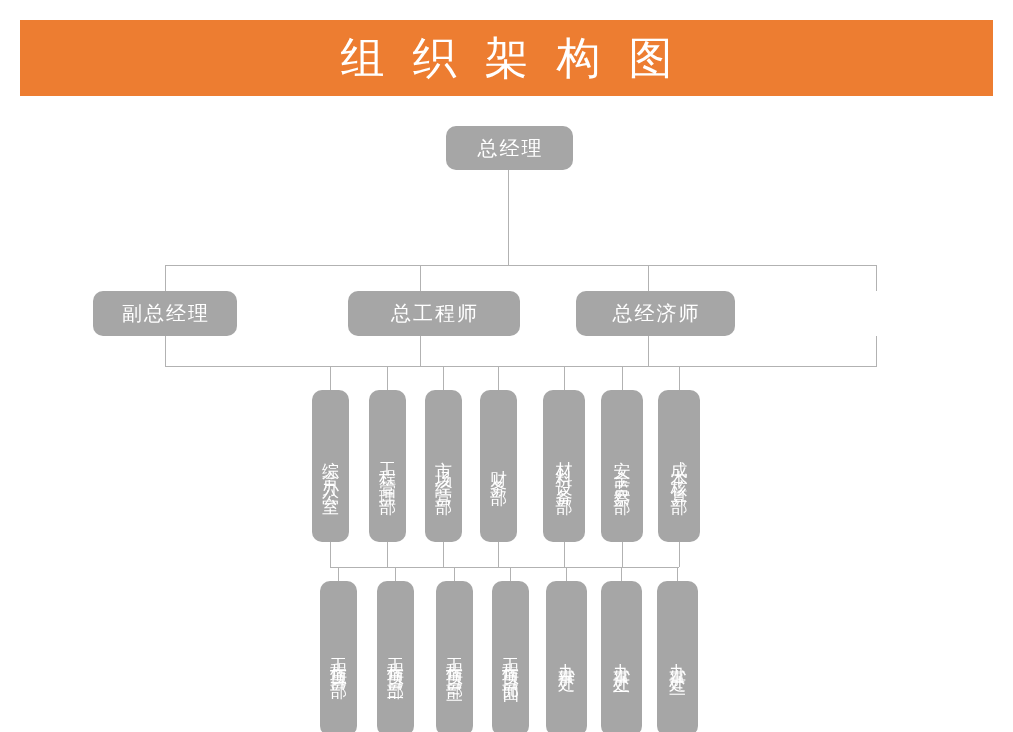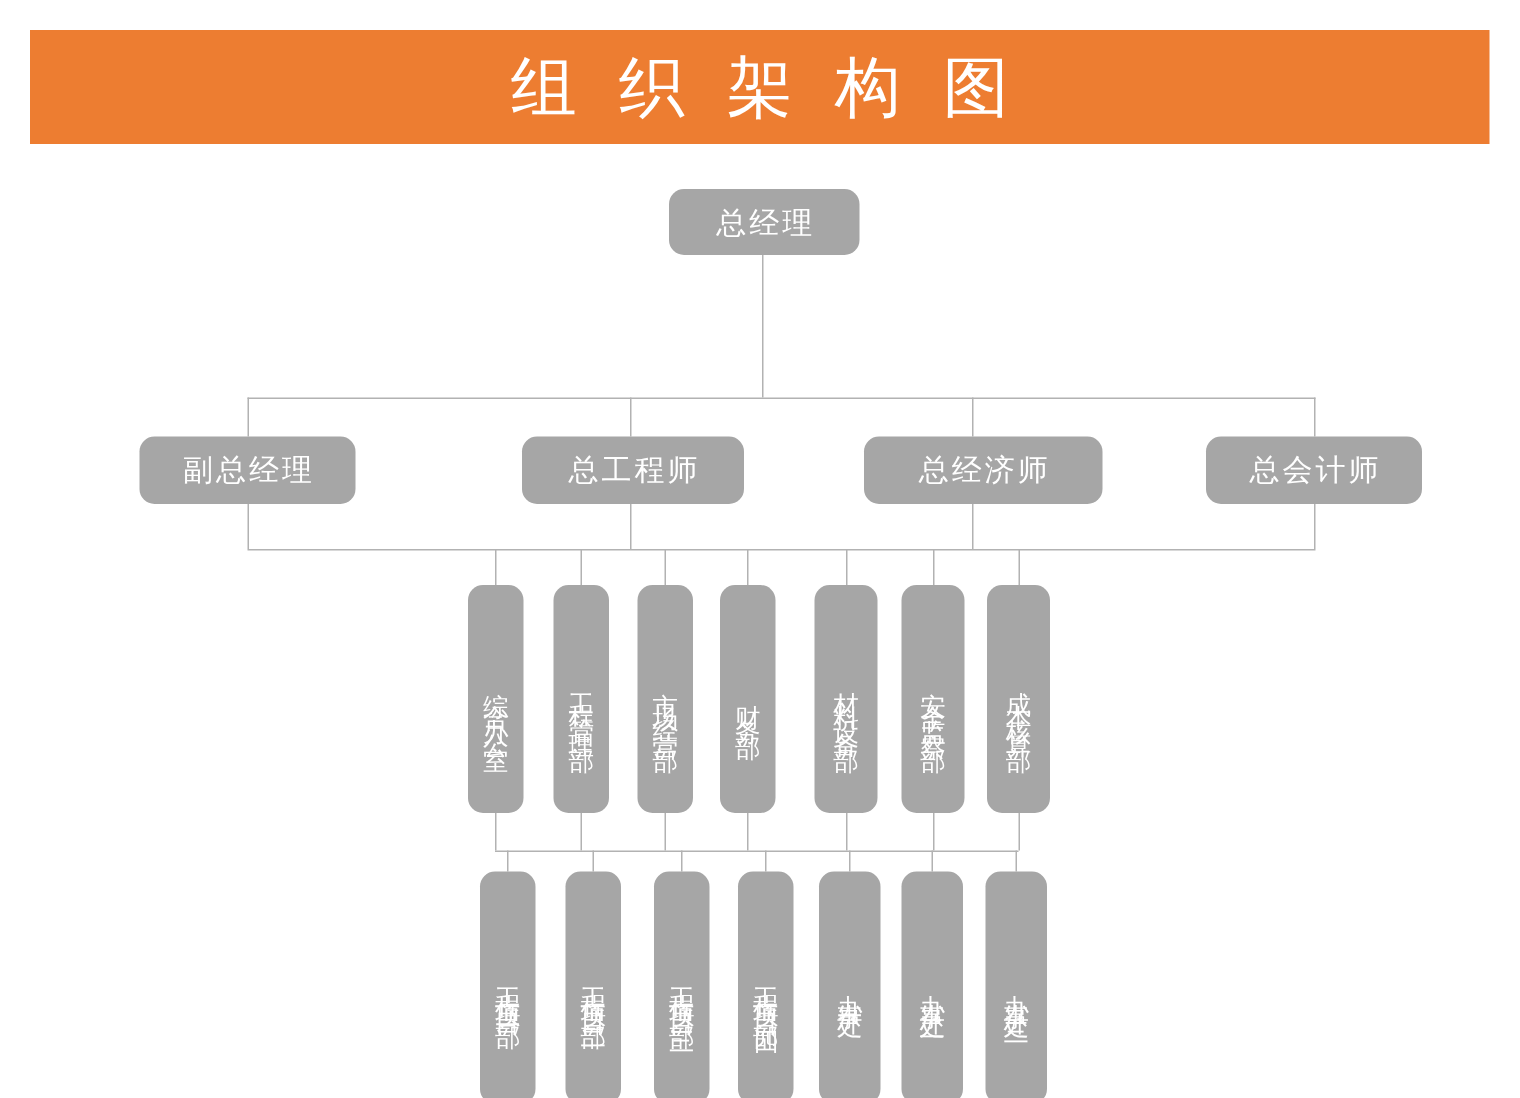--- a/index.html
+++ b/index.html
@@ -98,28 +98,25 @@
   <div class="vline" style="left:621px;top:549px;height:14px"></div>
   <div class="vline" style="left:677px;top:549px;height:14px"></div>
 
   <div class="node hnode lvl2" style="left:93px;width:144px">
     <span>副总经理</span>
   </div>
 
   <div class="node hnode lvl1" style="left:446px;width:127px">
     <span>总经理</span>
   </div>
-  <div class="node hnode lvl2" style="left:348px;width:148px">
+  <div class="node hnode lvl2" style="left:348px;width:172px">
     <span>总工程师</span>
   </div>
   <div class="node hnode lvl2" style="left:576px;width:159px">
     <span>总经济师</span>
-  </div>
-  <div class="node hnode lvl2" style="left:804px;width:144px">
-    <span>总会计师</span>
   </div>
 
   <div class="node vnode lvl3" style="left:312px;width:37px">
     <span>综合办公室</span>
   </div>
   <div class="node vnode lvl3" style="left:369px;width:37px">
     <span>工程管理部</span>
   </div>
   <div class="node vnode lvl3" style="left:425px;width:37px">
     <span>市场经营部</span>

